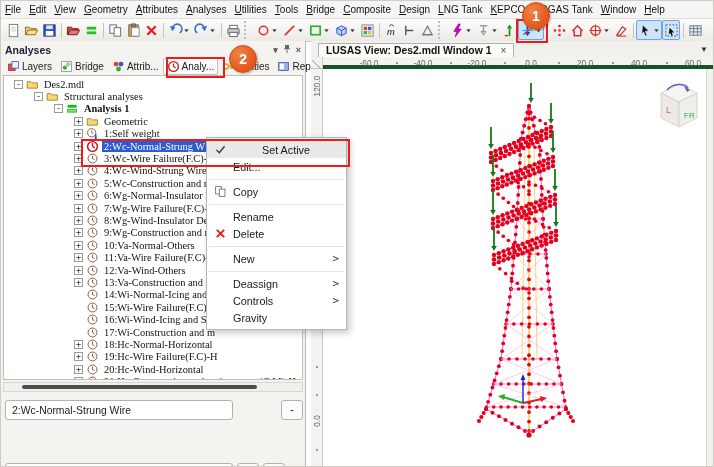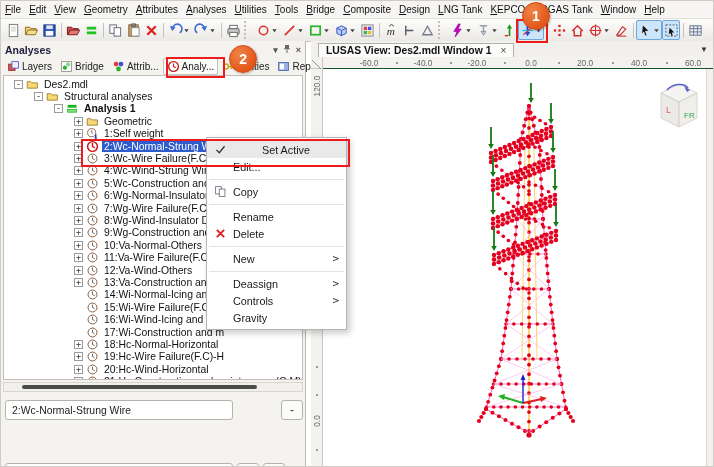--- a/index.html
+++ b/index.html
@@ -30,42 +30,42 @@
   .tab{display:flex;align-items:center;font-size:10px;color:#222;padding:1px 3px;border:1px solid transparent;border-radius:2px;white-space:nowrap;}
   .tab svg{width:13px;height:13px;margin-right:2px;flex:none;}
   .tab.active{background:#fbfbfa;border-color:#c6c2bb;}
   .tree{position:absolute;left:2px;right:2px;top:34px;bottom:86px;background:#fff;border:1px solid #c3bfb8;
     overflow:hidden;padding:2px 0 0 0;box-sizing:border-box;}
   .trow{display:flex;align-items:center;height:12.4px;font-size:10.4px;white-space:nowrap;}
   .texp{width:9px;height:9px;border:1px solid #9a9a9a;background:#fff;font-size:8.5px;line-height:7px;
     text-align:center;margin-right:3px;color:#333;box-sizing:border-box;flex:none;font-family:"DejaVu Sans Mono",monospace;}
   .tnoexp{width:9px;margin-right:3px;flex:none;}
   .trow svg{width:13px;height:13px;margin-right:3px;flex:none;}
-  .tlabel{color:#111;padding:0 2px;}
+  .tlabel{color:#111;padding:0 2px;font-family:Liberation Serif, serif;}
   .trow.bold .tlabel{font-weight:bold;}
   .trow.sel .tlabel{background:#2e5bcd;color:#fff;}
   .hscroll{position:absolute;left:2px;right:2px;bottom:74px;height:10px;background:#f1f0ed;border:1px solid #d9d6d0;box-sizing:border-box;}
   .hthumb{position:absolute;left:18px;width:235px;top:2px;height:4px;background:#4c4c4c;border-radius:2px;}
   .lc{position:absolute;left:4px;display:flex;align-items:center;}
   .lc1{bottom:46px;gap:44px;}
   .lc2{bottom:-17px;}
   .lc input{width:228px;height:20px;border:1px solid #b5b2ab;border-radius:3px;background:#fff;
     font-family:"Liberation Sans",sans-serif;font-size:10.4px;color:#222;padding:0 6px;box-sizing:border-box;}
   .lc-btn{width:22px;height:20px;margin-left:4px;border:1px solid #b5b2ab;border-radius:3px;background:#fbfbfa;
     font-size:12px;color:#333;display:flex;align-items:center;justify-content:center;box-sizing:border-box;}
   
   .mview{position:absolute;left:310px;top:40px;right:0;bottom:0;background:#84cc16;}
   .vtabbar{height:16px;background:#f1f0ed;border-bottom:1px solid #b9b6b0;display:flex;align-items:flex-end;}
   .vtab{display:flex;align-items:center;background:#fbfbfa;border:1px solid #b4b1aa;border-bottom:none;
     font-size:10.4px;font-weight:bold;color:#111;padding:1px 7px;margin-left:7px;white-space:nowrap;}
   .vtab .x{margin-left:9px;font-weight:normal;color:#444;font-size:10px;}
   .vtab-dd{margin-left:auto;margin-right:5px;font-size:8px;color:#333;align-self:center;}
   .corner{position:absolute;left:0;top:16px;width:12px;height:12px;background:#f3f2ee;
     border-right:1px solid #cac7c1;border-bottom:1px solid #cac7c1;box-sizing:border-box;}
-  .hruler{position:absolute;left:12px;top:16px;right:0;height:12px;background:#f3f2ee;border-bottom:1px solid #14532d;box-sizing:border-box;}
+  .hruler{position:absolute;left:12px;top:16px;right:0;height:12px;background:#f3f2ee;border-bottom:4px solid #14532d;box-sizing:border-box;}
   .hr-lab{position:absolute;top:1px;transform:translateX(-50%);font-size:8.3px;color:#666;}
   .hr-dot{position:absolute;top:5px;width:2px;height:2px;background:#999;}
   .vruler{position:absolute;left:0;top:28px;width:12px;bottom:0;background:#f3f2ee;border-right:1px solid #cac7c1;box-sizing:border-box;}
   .vr-lab{position:absolute;left:-10px;width:32px;text-align:center;transform:rotate(-90deg);font-size:8.3px;color:#666;}
   .vr-dot{position:absolute;left:5px;width:2px;height:2px;background:#999;}
   .canvas{position:absolute;left:12px;top:28px;right:7px;bottom:0;background:#fff;}
   .canvas svg{position:absolute;left:0;top:0;}
   .vscroll{position:absolute;right:0;top:28px;width:7px;bottom:0;background:#f2f1ee;border-left:1px solid #d9d6d0;box-sizing:border-box;}
   
   .cmenu{position:absolute;left:205px;top:136px;width:141px;background:#fff;border:1px solid #b6b6b6;

